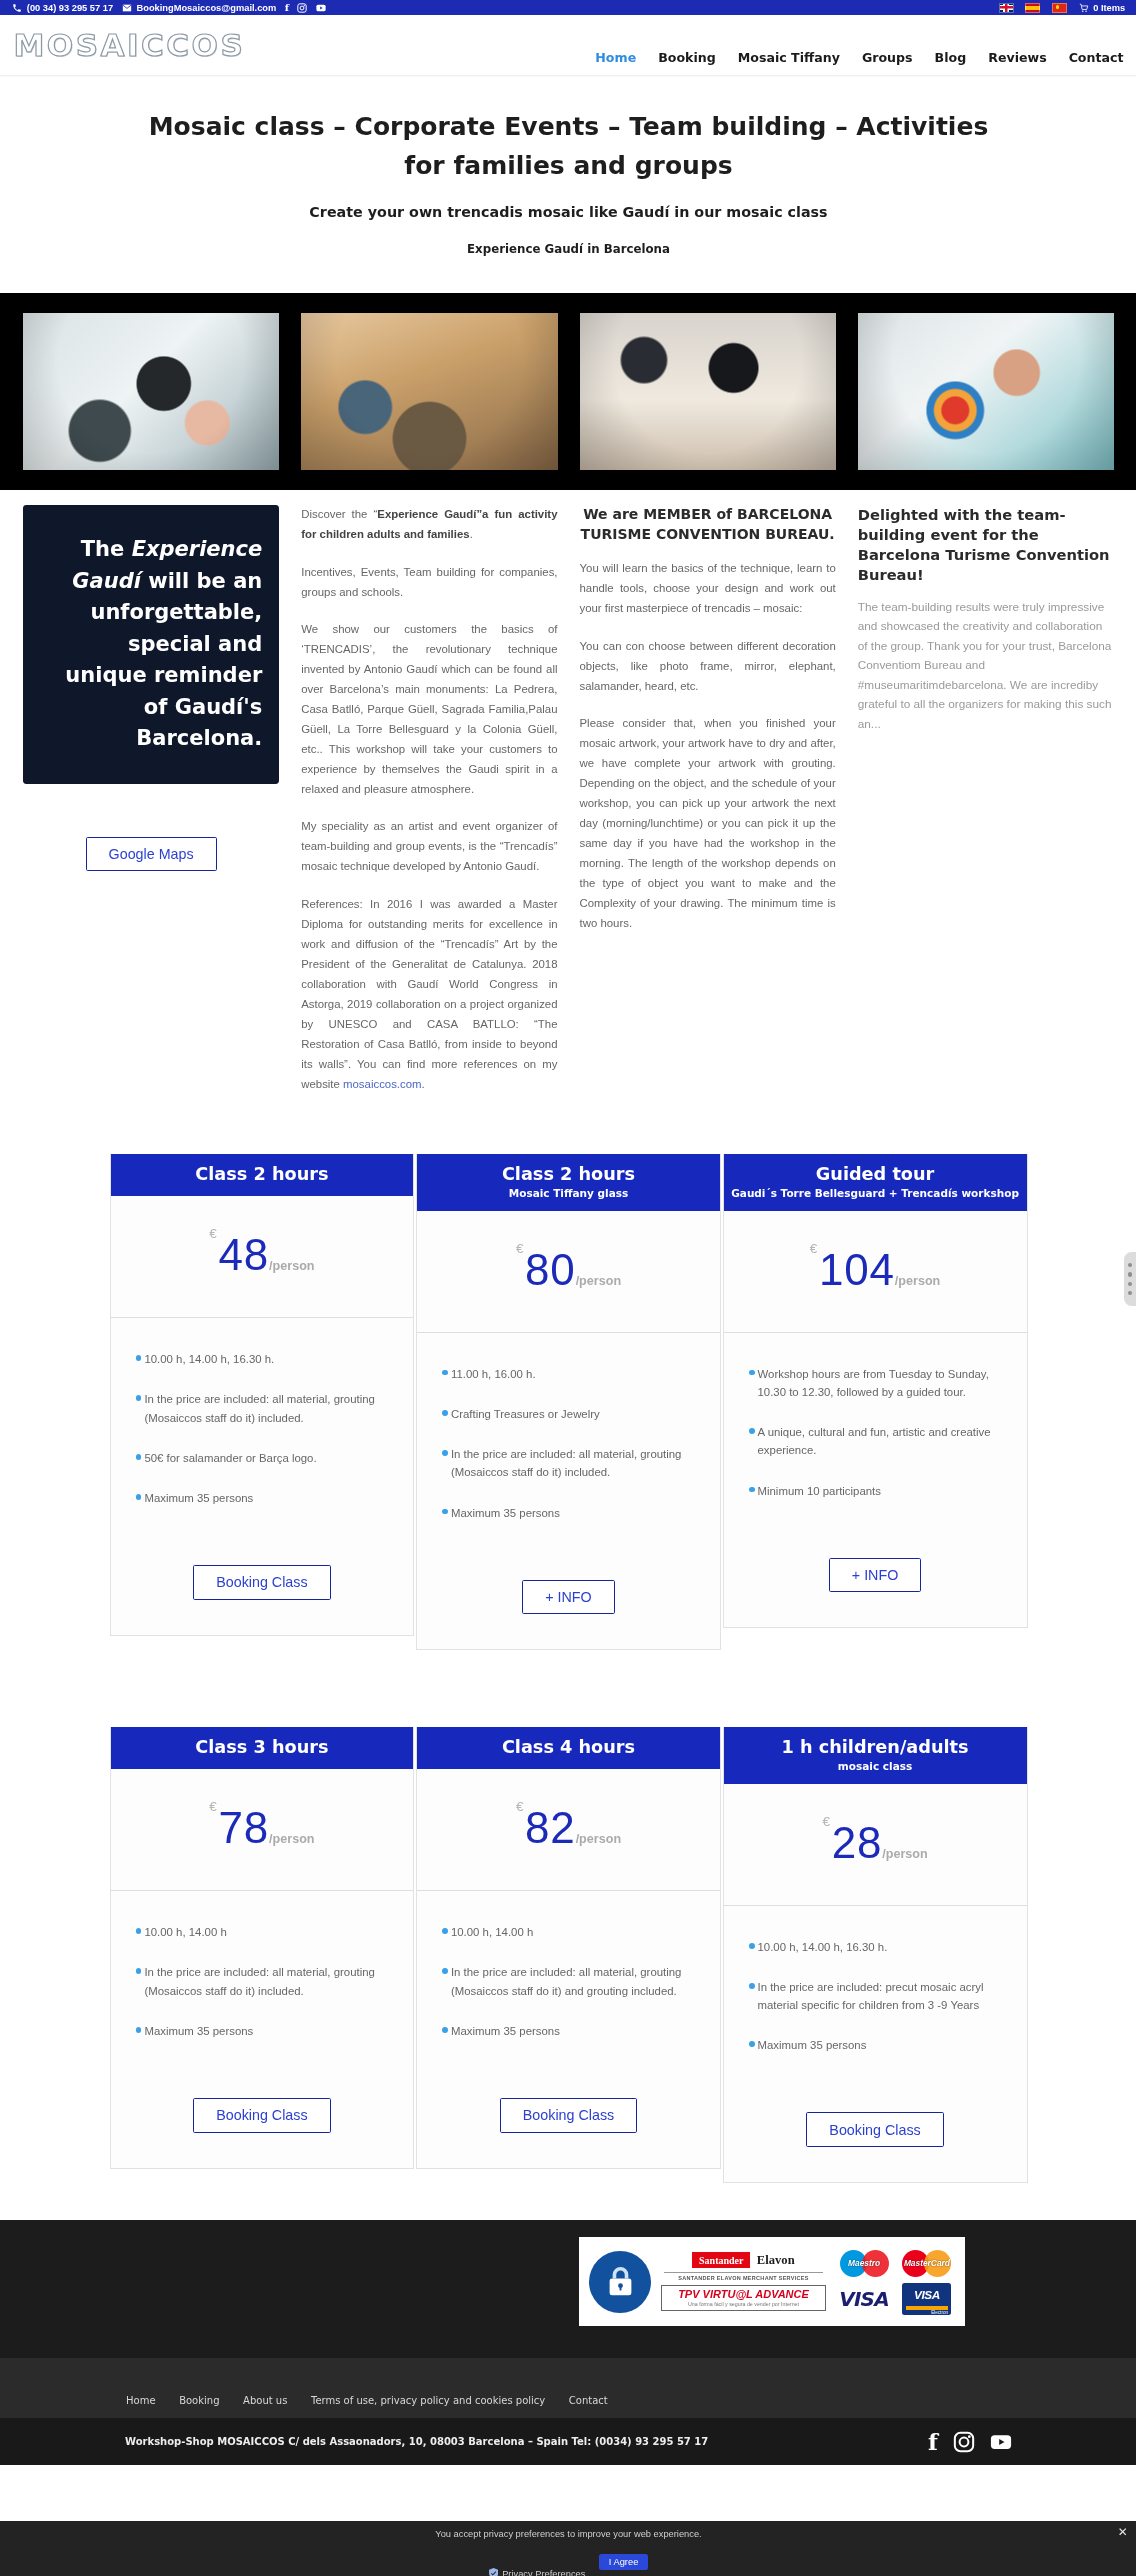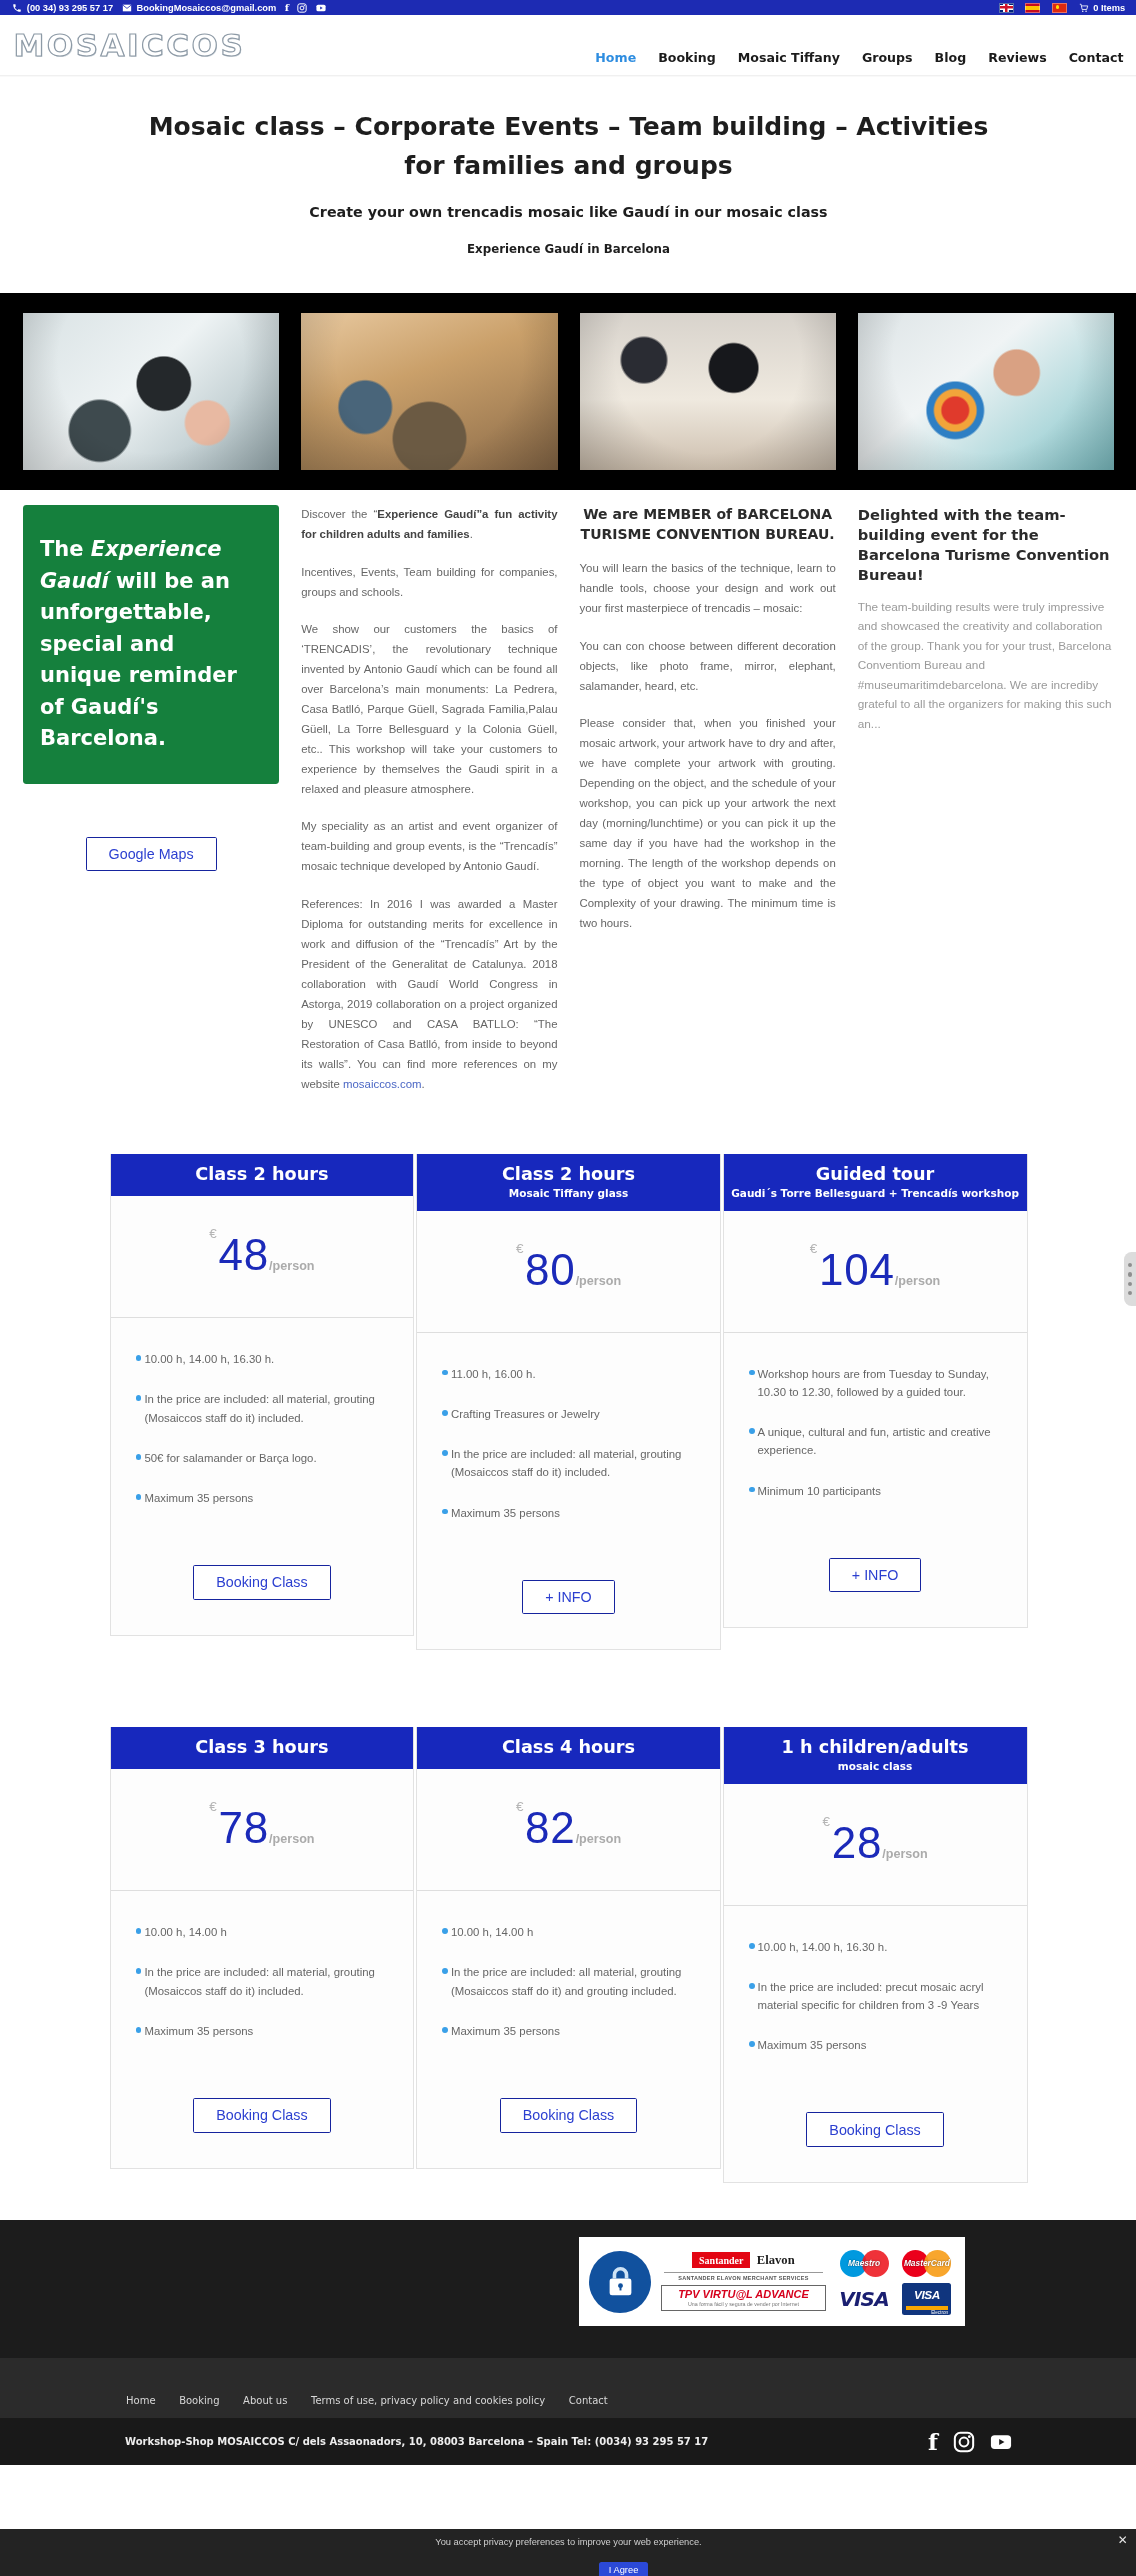--- a/index.html
+++ b/index.html
@@ -84,21 +84,21 @@
       linear-gradient(180deg,#d8d3cc 0%,#efe9df 55%,#cdbfae 100%); }
   .photo4 { background:
       radial-gradient(circle at 38% 62%, #e03a2c 0 7%, #f2a43a 8% 11%, #2e7fc4 12% 15%, transparent 16%),
       radial-gradient(circle at 62% 38%, #d9a183 0 12%, transparent 13%),
       linear-gradient(140deg,#dde4e6 0%,#f0f4f5 40%,#7fc4c9 100%); }
 
   
   .cols { display: flex; gap: 22px; padding: 15px 23px 22px; }
   .col { flex: 1; }
   .bluebox {
-    background: #15803d; border-radius: 3.4px; color: #fff; text-align: left;
+    background: #0f172a; border-radius: 3.4px; color: #fff; text-align: right;
     padding: 29px 17px; font-family: "DejaVu Sans", sans-serif;
     font-size: 21px; font-weight: bold; line-height: 1.5;
   }
   .bluebox .em { font-style: italic; }
   .maps-btn-wrap { text-align: center; margin-top: 29px; }
   .btn-outline {
     display: inline-block; background: #fff; border: 1.7px solid #16249e;
     color: #2b3fd0; font-size: 14.3px; padding: 8.4px 22px; border-radius: 1.7px;
   }
   .body-p { font-size: 11.4px; color: #666; line-height: 1.75; text-align: justify; margin-bottom: 17.7px; }
@@ -174,21 +174,21 @@
   
   .sidedots {
     position: absolute; right: 0; top: 1252px; width: 13.5px; height: 54px;
     background: #dcdcdc; border-radius: 7.6px 0 0 7.6px;
     display: flex; flex-direction: column; align-items: center; justify-content: center; gap: 5px;
   }
   .sidedots span { width: 4.2px; height: 4.2px; border-radius: 50%; background: #8f8f8f; }
 
   
   .cookiebar {
-    position: absolute; left: 0; bottom: 0; width: 100%; height: 47px;
+    position: absolute; left: 0; bottom: 0; width: 100%; height: 55px;
     background: #232323; color: #ccc; text-align: center; padding-top: 7.6px;
   }
   .cookie-msg { font-size: 9.3px; color: #cfcfcf; }
   .cookie-actions { margin-top: 5.9px; display: flex; align-items: center; justify-content: center; gap: 13.5px; }
   .privacy-link { display: inline-flex; align-items: center; gap: 4.2px; color: #cfcfcf; font-size: 9.3px; text-decoration: underline; }
   .agree-btn { background: #2b49d8; color: #fff; font-size: 9.3px; padding: 3.4px 10px; border-radius: 2.5px; border: none; cursor: pointer; }
   .cookie-close { position: absolute; right: 9.3px; top: 4.2px; color: #e8e8e8; font-size: 11.8px; cursor: pointer; }
 </style>
 </head>
 <body>

